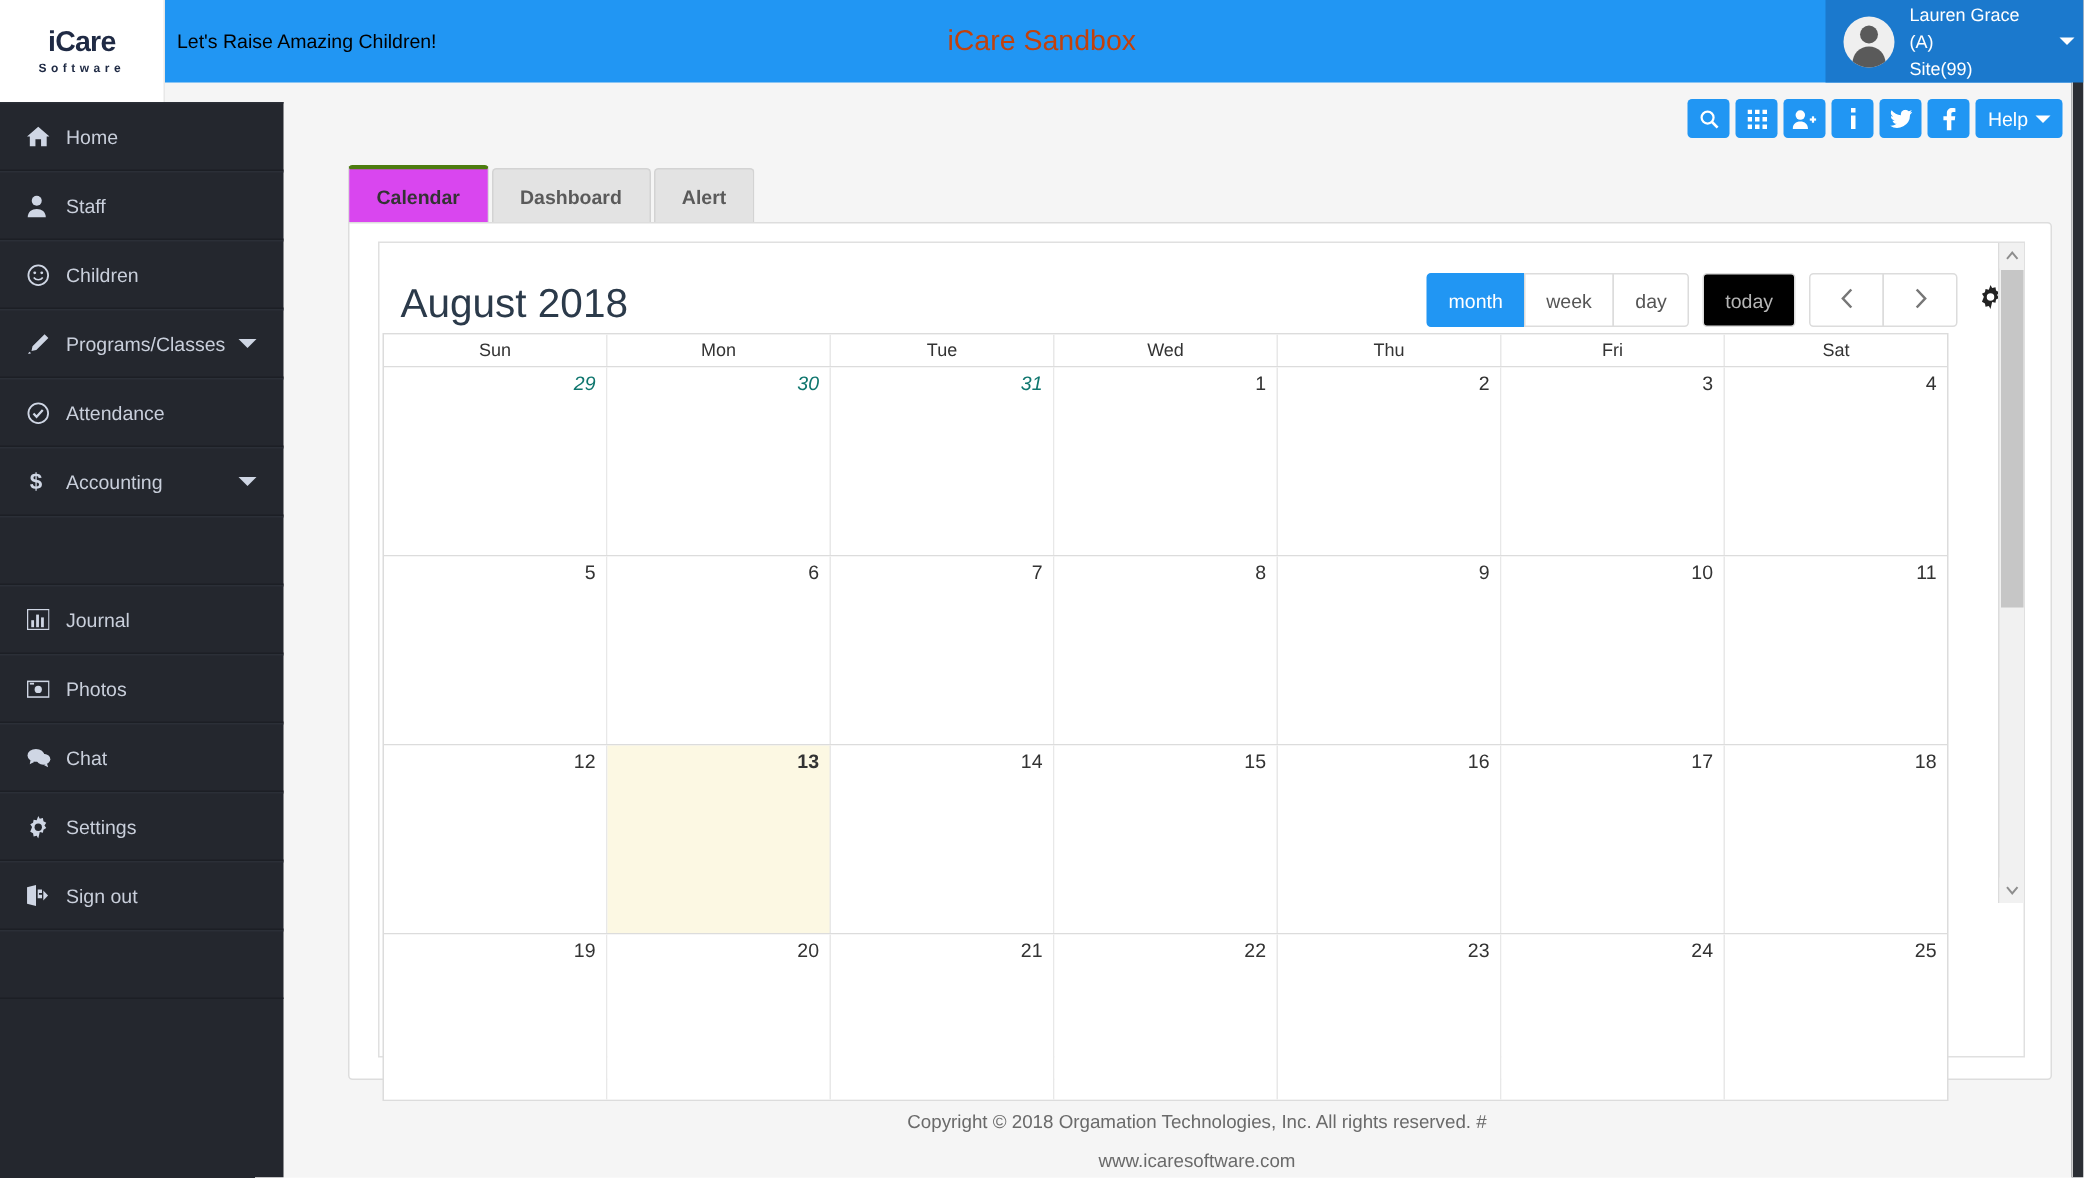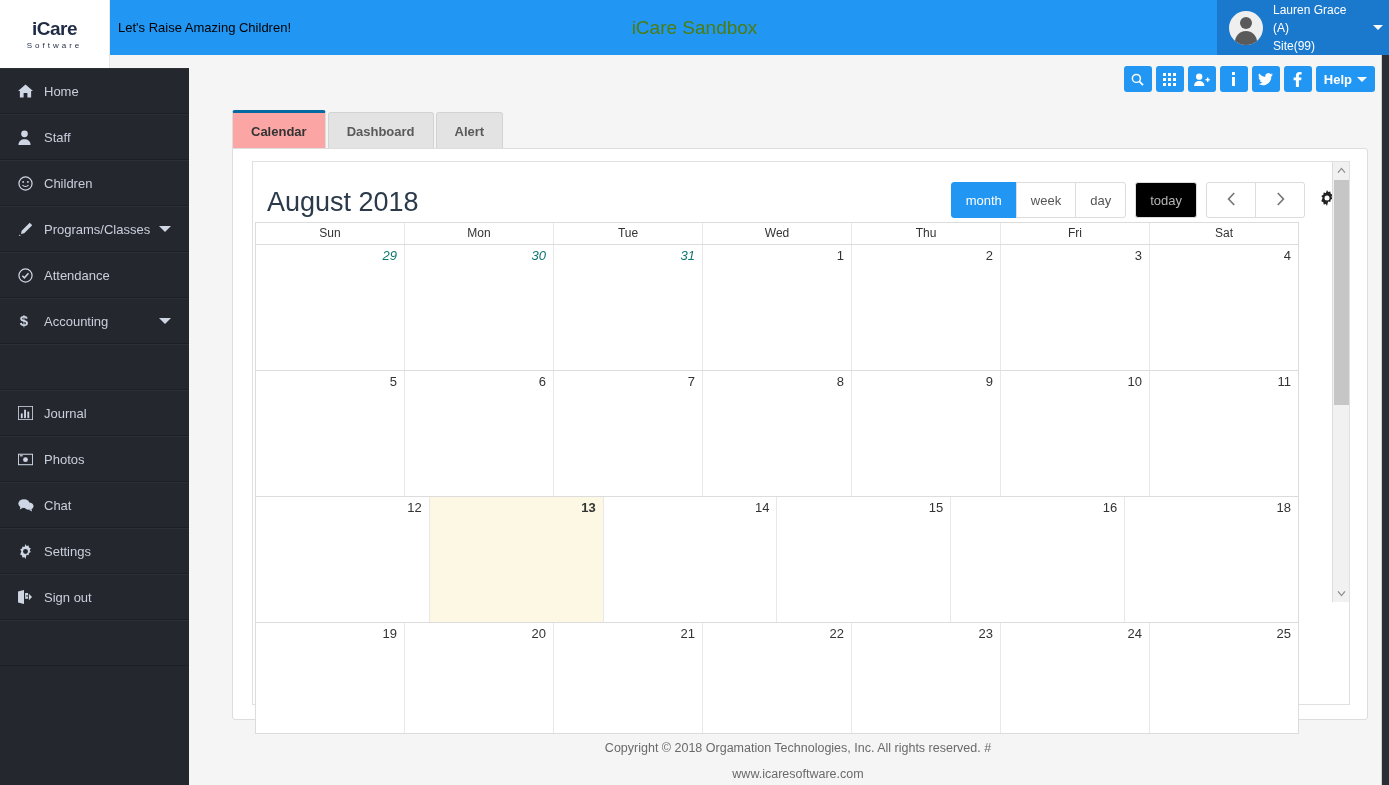--- a/index.html
+++ b/index.html
@@ -26,30 +26,30 @@
     width: 110px; height: 68px; background: #ffffff; flex: 0 0 110px;
     display: flex; flex-direction: column; align-items: center; justify-content: center;
     border-right: 1px solid #e8e8e8;
   }
   .logo-main {
     font-size: 19px; font-weight: bold; color: #1f2a44; letter-spacing: -0.5px;
     line-height: 1.0;
   }
   .logo-sub {
     font-size: 8px; color: #1f2a44; letter-spacing: 3px; margin-top: 3px;
-    font-weight: normal;
+    font-weight: bold;
   }
   .tagline {
     color: #000000; font-size: 13px; padding-left: 8px; display: flex;
     align-items: center; flex: 0 0 auto;
   }
   .app-title {
     position: absolute; left: 0; right: 0; top: 0; height: 55px;
     display: flex; align-items: center; justify-content: center;
-    color: #4d7c0f; font-size: 19px; pointer-events: none;
+    color: #c2410c; font-size: 19px; pointer-events: none;
   }
   .user-box {
     position: absolute; right: 0; top: 0; width: 172px; height: 55px;
     background: #1b79cd; display: flex; align-items: center; padding: 0 6px 0 12px;
     gap: 10px; cursor: pointer;
   }
   .avatar {
     width: 34px; height: 34px; border-radius: 50%; background: #efefef;
     flex: 0 0 34px; position: relative; overflow: hidden;
   }
@@ -84,42 +84,42 @@
   .side-item .si-icon svg { display: block; }
   .side-item .si-label { flex: 1; }
   .side-item .si-caret {
     width: 0; height: 0; border-left: 6px solid transparent; border-right: 6px solid transparent;
     border-top: 6px solid #cfd6e4; margin-right: 18px;
   }
   .side-gap { height: 46px; border-top: 1px solid #2b2f37; border-bottom: 1px solid #1c1f25; }
 
   
   .toolbar {
-    position: absolute; right: 14px; top: 66px; display: flex; gap: 4px; align-items: center; font-weight: bold;
+    position: absolute; right: 14px; top: 66px; display: flex; gap: 4px; align-items: center;
   }
   .tb-btn {
     width: 28px; height: 26px; background: #2196f3; border-radius: 3px;
     display: flex; align-items: center; justify-content: center; cursor: pointer;
     color: #fff;
   }
   .tb-help {
     height: 26px; background: #2196f3; border-radius: 3px; color: #fff; font-size: 13px;
     display: flex; align-items: center; gap: 5px; padding: 0 8px; cursor: pointer;
   }
 
   
   .tabs { position: absolute; left: 232px; top: 110px; display: flex; align-items: flex-end; gap: 2px; }
   .tab {
     height: 38px; padding: 0 18px; display: flex; align-items: center; justify-content: center;
     font-size: 13px; font-weight: bold; color: #5a5a5a; cursor: pointer;
     background: #e3e3e3; border: 1px solid #d3d3d3; border-bottom: none;
     border-radius: 3px 3px 0 0;
   }
   .tab.active {
-    background: #fca5a5; color: #333; border-top: 3px solid #0369a1; height: 40px;
+    background: #d946ef; color: #333; border-top: 3px solid #4d7c0f; height: 40px;
     border-left: 1px solid #ddd; border-right: 1px solid #ddd;
   }
 
   
   .panel {
     position: absolute; left: 232px; top: 148px; width: 1136px; height: 572px;
     background: #ffffff; border: 1px solid #ddd; border-radius: 0 3px 3px 3px;
   }
   .cal-card {
     position: absolute; left: 19px; top: 12px; width: 1098px; height: 544px;
@@ -466,20 +466,21 @@
               <div class="cal-cell">9</div>
               <div class="cal-cell">10</div>
               <div class="cal-cell">11</div>
             </div>
             <div class="cal-row">
               <div class="cal-cell">12</div>
               <div class="cal-cell today">13</div>
               <div class="cal-cell">14</div>
               <div class="cal-cell">15</div>
               <div class="cal-cell">16</div>
+              <div class="cal-cell">17</div>
               <div class="cal-cell">18</div>
             </div>
             <div class="cal-row">
               <div class="cal-cell">19</div>
               <div class="cal-cell">20</div>
               <div class="cal-cell">21</div>
               <div class="cal-cell">22</div>
               <div class="cal-cell">23</div>
               <div class="cal-cell">24</div>
               <div class="cal-cell">25</div>

